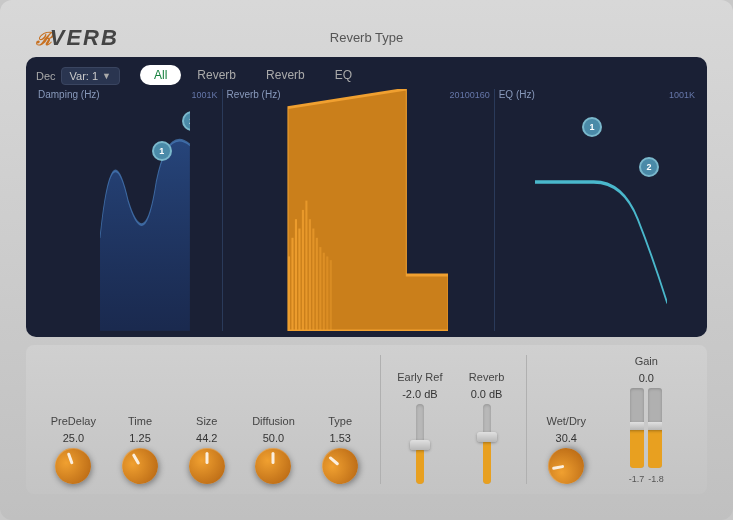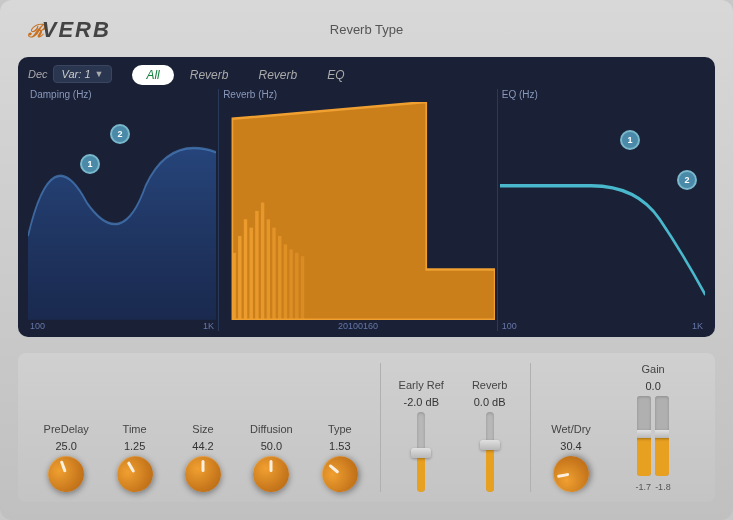--- a/index.html
+++ b/index.html
@@ -8,24 +8,24 @@
       height: 520px;
       background: #c8c8c8;
       font-family: -apple-system, BlinkMacSystemFont, 'Helvetica Neue', Arial, sans-serif;
       overflow: hidden;
     }
     .plugin-container {
       width: 733px;
       height: 520px;
       background: linear-gradient(180deg, #d8d8d8 0%, #c0c0c0 100%);
       border-radius: 12px;
-      padding: 18px;
+      padding: 26px;
       display: flex;
       flex-direction: column;
-      gap: 16px;
+      gap: 8px;
     }
     .header {
       display: flex;
       align-items: center;
       justify-content: center;
       padding: 4px 10px;
       position: relative;
     }
     .logo {
       position: absolute;
@@ -84,23 +84,22 @@
       border-radius: 10px;
       padding: 8px 10px 6px;
       flex: 1;
       display: flex;
       flex-direction: column;
       gap: 4px;
       min-height: 0;
     }
     .display-toolbar {
       display: flex;
-      align-items: flex-start;
+      align-items: flex-end;
       gap: 10px;
-      font-style: italic;
     }
     .dec-group {
       display: flex;
       align-items: center;
       gap: 5px;
     }
     .dec-label {
       font-size: 11px;
       color: #aaa;
     }
@@ -146,21 +145,21 @@
       flex: 1;
       display: flex;
       gap: 0;
       min-height: 0;
       position: relative;
     }
     .graph-panel {
       flex: 1;
       position: relative;
       display: flex;
-      flex-direction: column;
+      flex-direction: row;
     }
     .graph-panel-label {
       font-size: 10px;
       color: #8899bb;
       margin-bottom: 2px;
       padding-left: 2px;
     }
     .graph-canvas {
       flex: 1;
       position: relative;

